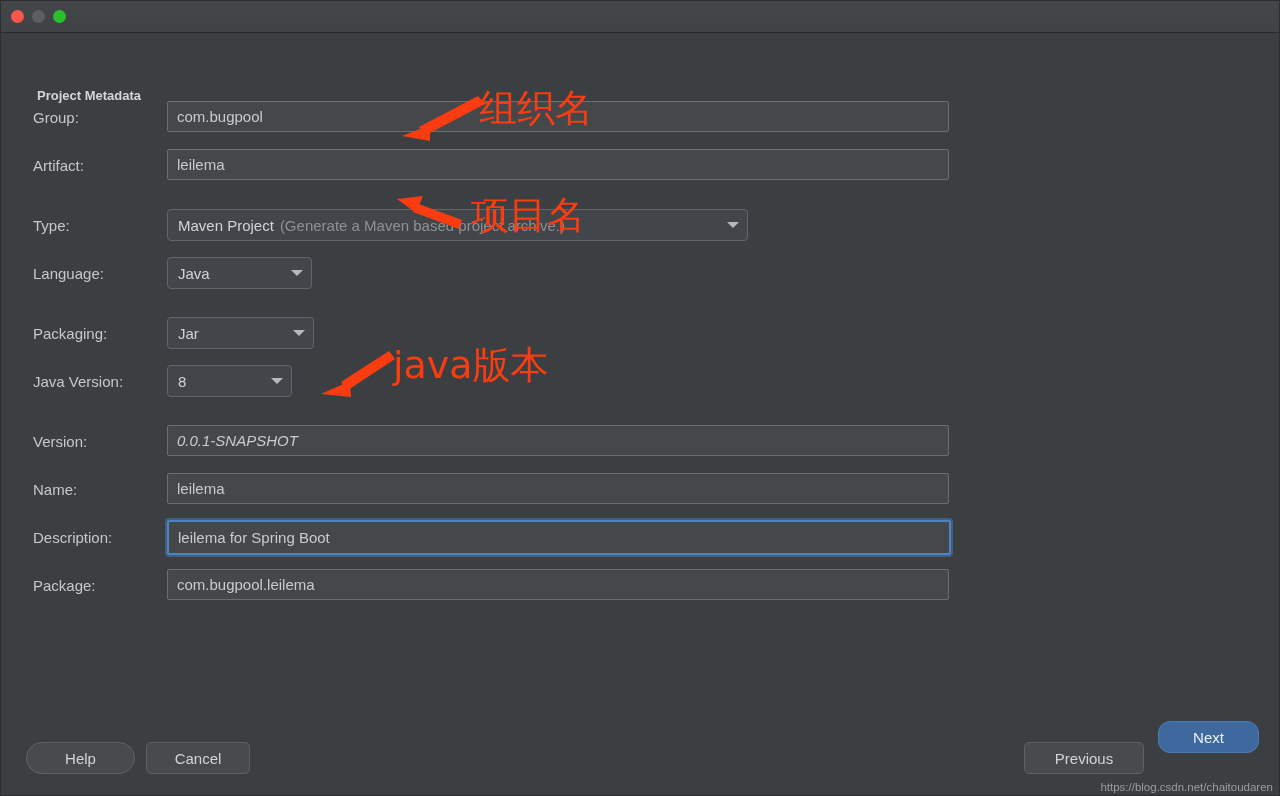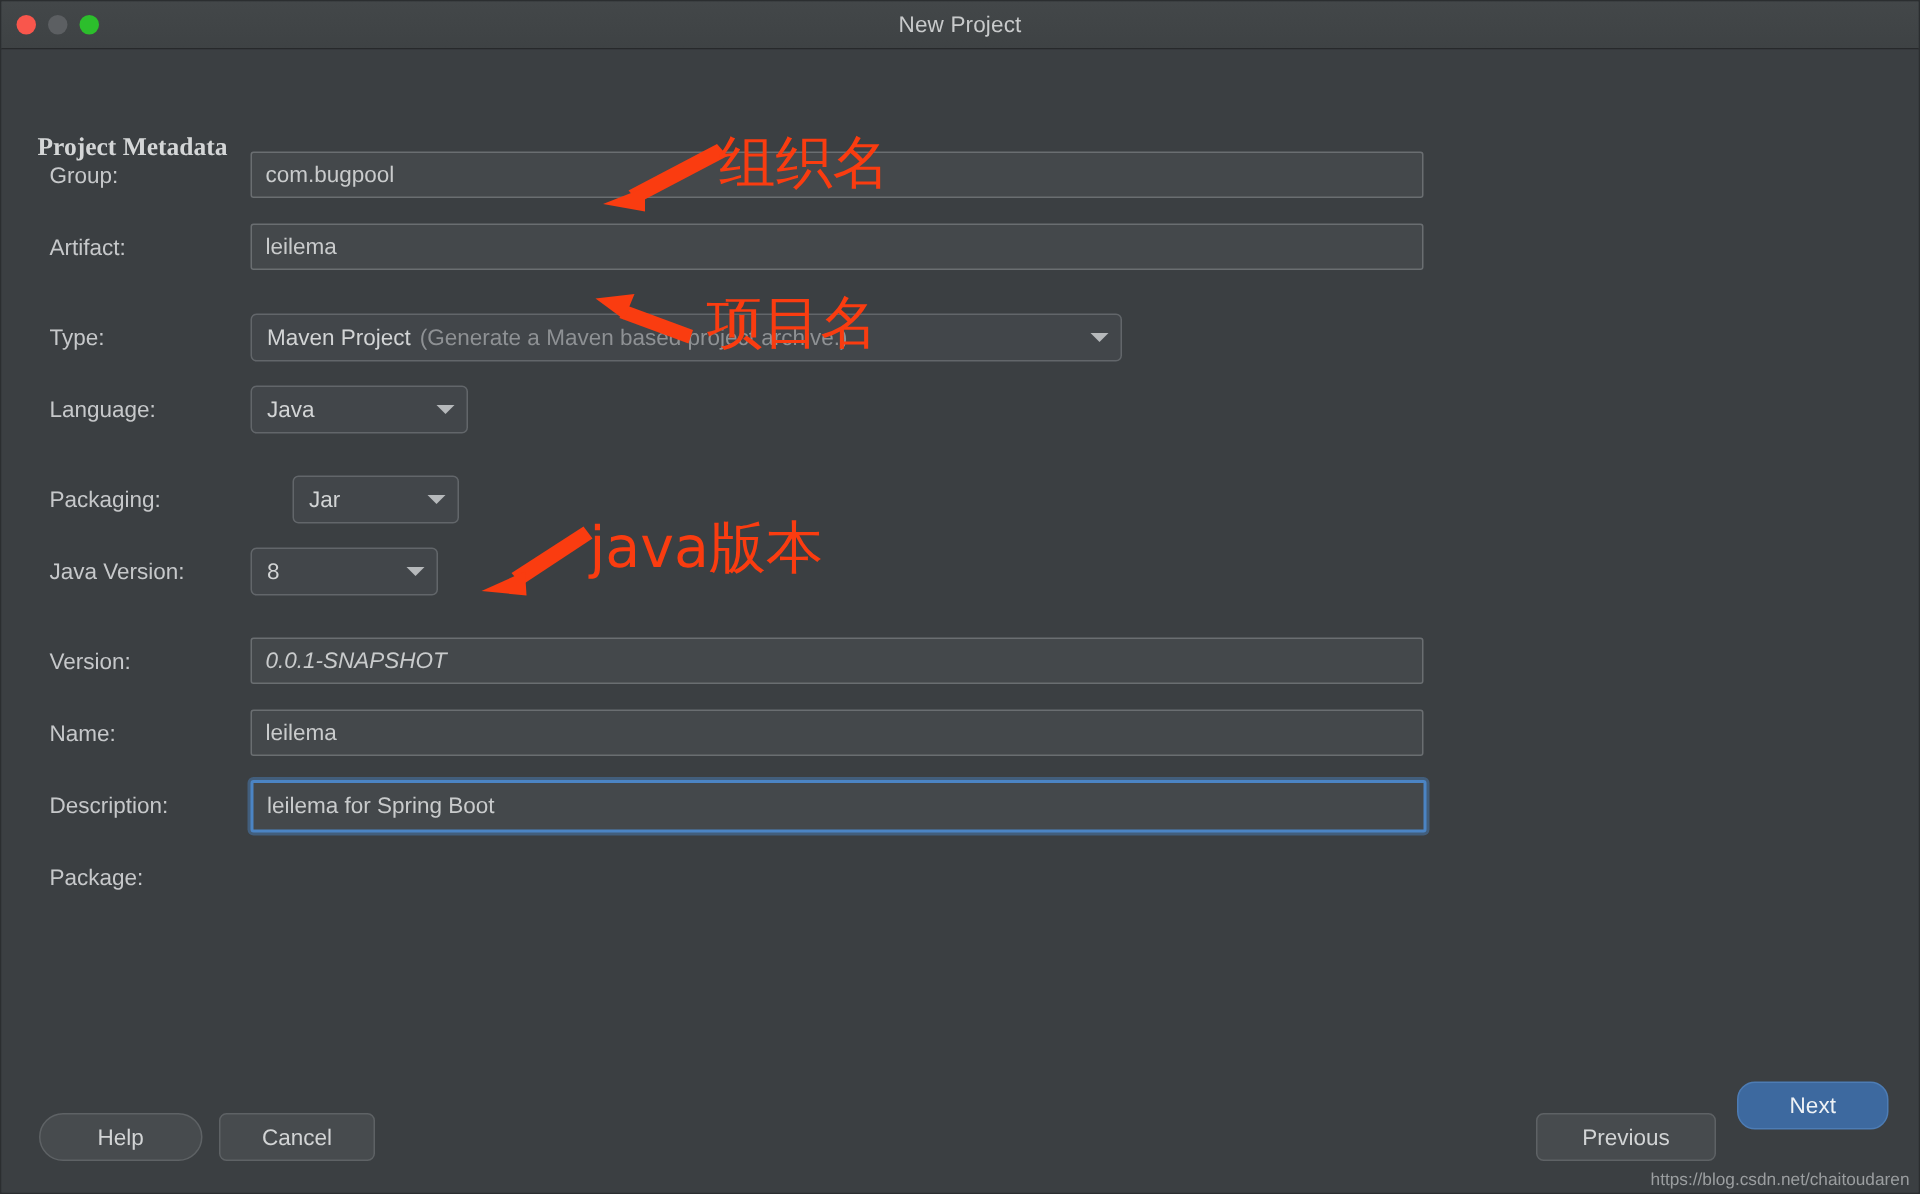--- a/index.html
+++ b/index.html
@@ -67,26 +67,25 @@
 
   
   .content {
     position: relative;
     flex: 1 1 auto;
     background: #3b3f42;
   }
 
   .section-title {
     position: absolute;
-    left: 24px;
+    left: 36px;
     top: 55px;
-    font-size: 17px;
+    font-size: 13px;
     font-weight: bold;
     color: #d4d6d7;
-    font-family: Liberation Serif, serif;
   }
 
   .row-label {
     position: absolute;
     font-size: 15px;
     color: #c6c8ca;
     white-space: nowrap;
   }
 
   
@@ -190,21 +189,20 @@
 <body>
 
 <div class="window">
 
   <div class="titlebar">
     <div class="traffic">
       <span class="dot close"></span>
       <span class="dot min"></span>
       <span class="dot max"></span>
     </div>
-    <div class="title-text">New Project</div>
   </div>
 
   <div class="content">
 
     <div class="section-title">Project Metadata</div>
 
     <div class="row-label" style="left:32px; top:76px;">Group:</div>
     <div class="field" style="left:166px; top:68px; width:782px;">com.bugpool</div>
 
     <div class="row-label" style="left:32px; top:124px;">Artifact:</div>
@@ -217,41 +215,42 @@
       <span class="caret"></span>
     </div>
 
     <div class="row-label" style="left:32px; top:232px;">Language:</div>
     <div class="combo" style="left:166px; top:224px; width:145px;">
       <span class="combo-main">Java</span>
       <span class="caret"></span>
     </div>
 
     <div class="row-label" style="left:32px; top:292px;">Packaging:</div>
-    <div class="combo" style="left:166px; top:284px; width:111px;margin-left:28px;">
+    <div class="combo" style="left:166px; top:284px; width:147px;">
       <span class="combo-main">Jar</span>
       <span class="caret"></span>
     </div>
 
     <div class="row-label" style="left:32px; top:340px;">Java Version:</div>
     <div class="combo" style="left:166px; top:332px; width:125px;">
       <span class="combo-main">8</span>
       <span class="caret"></span>
     </div>
 
     <div class="row-label" style="left:32px; top:400px;">Version:</div>
     <div class="field" style="left:166px; top:392px; width:782px;font-style:italic;">0.0.1-SNAPSHOT</div>
 
     <div class="row-label" style="left:32px; top:448px;">Name:</div>
     <div class="field" style="left:166px; top:440px; width:782px;">leilema</div>
 
     <div class="row-label" style="left:32px; top:496px;">Description:</div>
     <div class="field focused" style="left:166px; top:487px; width:784px; height:35px;">leilema for Spring Boot</div>
 
     <div class="row-label" style="left:32px; top:544px;">Package:</div>
+    <div class="field" style="left:166px; top:536px; width:782px;">com.bugpool.leilema</div>
 
     <div class="btn" style="left:25px; top:709px; width:109px;border-radius:16px;">Help</div>
     <div class="btn" style="left:145px; top:709px; width:104px;">Cancel</div>
     <div class="btn" style="left:1023px; top:709px; width:120px;">Previous</div>
     <div class="btn primary" style="left:1157px; top:688px; width:101px;border-radius:12px;">Next</div>
 
     <svg class="anno-svg" viewBox="0 0 1280 796">
 
       <g fill="#fa3c10" stroke="none">
         <path d="M 477,63 L 418,94 L 425,102 L 484,71 Z"></path>

